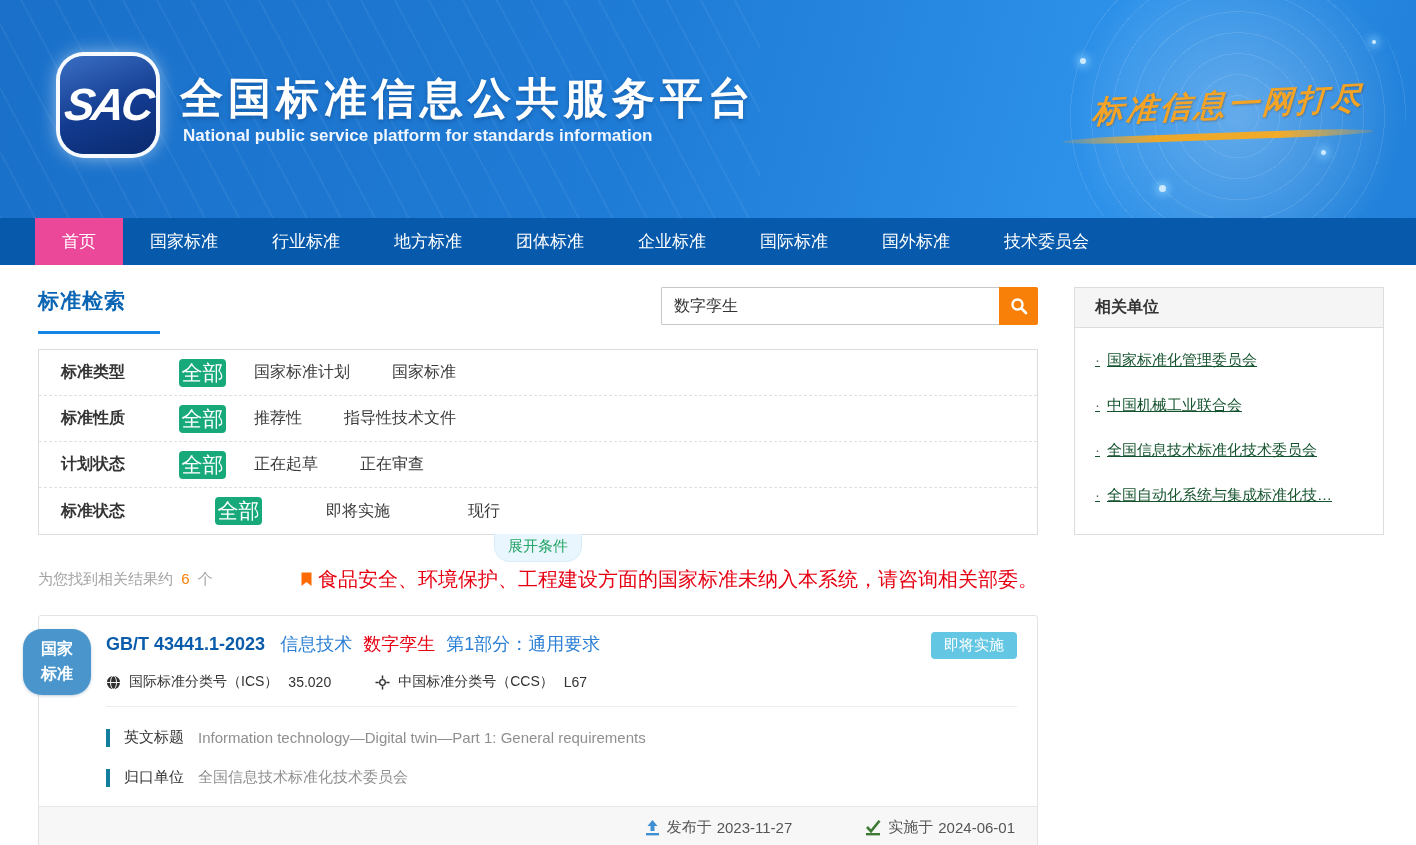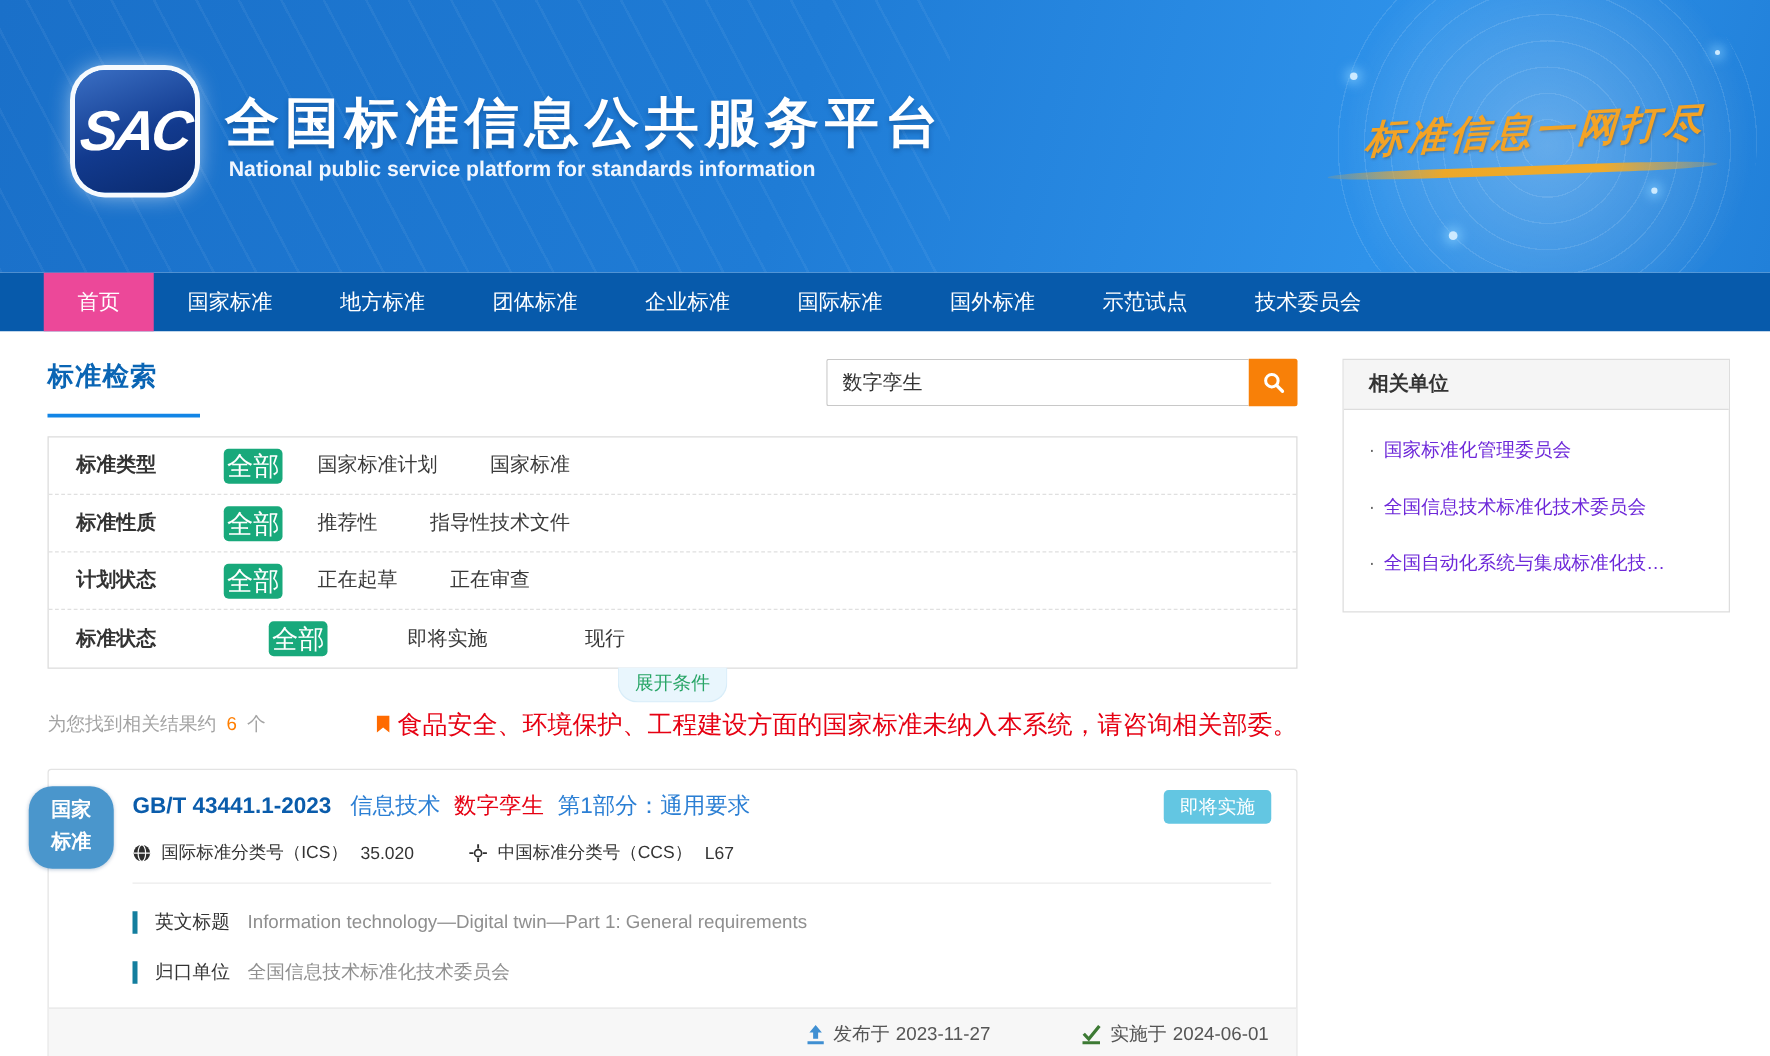--- a/index.html
+++ b/index.html
@@ -104,22 +104,22 @@
                  font-size:15px; color:#555;gap:37px; }
   .date-item { display:flex; align-items:center; margin-left:36px; }
   .date-item svg { margin-right:7px; }
   .date-label { margin-right:5px; }
 
   
   .sidebar { position:absolute; left:1074px; top:22px; width:310px; border:1px solid #ddd; background:#fff; }
   .sb-header { background:#f5f5f5; border-bottom:1px solid #ddd; padding:9px 20px;
                font-size:16px; font-weight:bold; color:#333; }
   .sb-list { padding:10px 20px 16px; }
-  .sb-item { padding:13px 0; font-size:15px; color:#6d28d9; cursor:pointer; white-space:nowrap;
-             overflow:hidden; text-overflow:ellipsis; }
+  .sb-item { padding:13px 0; font-size:15px; color:#14532d; cursor:pointer; white-space:nowrap;
+             overflow:hidden; text-overflow:ellipsis;text-decoration:underline; }
   .sb-item::before { content:"·"; margin-right:7px; color:#666; }
 </style>
 </head>
 <body>
 
 <div class="header">
   <div class="hdr-stripes"></div>
   <div class="globe"></div>
   <div class="dot d1"></div>
   <div class="dot d2"></div>
@@ -130,26 +130,26 @@
   </div>
   <div class="hdr-title">全国标准信息公共服务平台</div>
   <div class="hdr-sub">National public service platform for standards information</div>
   <div class="slogan">标准信息一网打尽</div>
   <div class="slogan-swoosh"></div>
 </div>
 
 <div class="nav">
   <div class="nav-item active">首页</div>
   <div class="nav-item">国家标准</div>
+  <div class="nav-item">行业标准</div>
   <div class="nav-item">地方标准</div>
   <div class="nav-item">团体标准</div>
   <div class="nav-item">企业标准</div>
   <div class="nav-item">国际标准</div>
   <div class="nav-item">国外标准</div>
-  <div class="nav-item">示范试点</div>
   <div class="nav-item">技术委员会</div>
 </div>
 
 <div class="content">
   <div class="main-col">
 
     <div class="search-row">
       <div>
         <div class="sec-title-text">标准检索</div>
         <div class="sec-underline"></div>
@@ -274,17 +274,18 @@
           <span>2024-06-01</span>
         </div>
       </div>
     </div>
   </div>
 
   <div class="sidebar">
     <div class="sb-header">相关单位</div>
     <div class="sb-list">
       <div class="sb-item">国家标准化管理委员会</div>
+      <div class="sb-item">中国机械工业联合会</div>
       <div class="sb-item">全国信息技术标准化技术委员会</div>
       <div class="sb-item">全国自动化系统与集成标准化技…</div>
     </div>
   </div>
 </div>
 
 </body></html>

